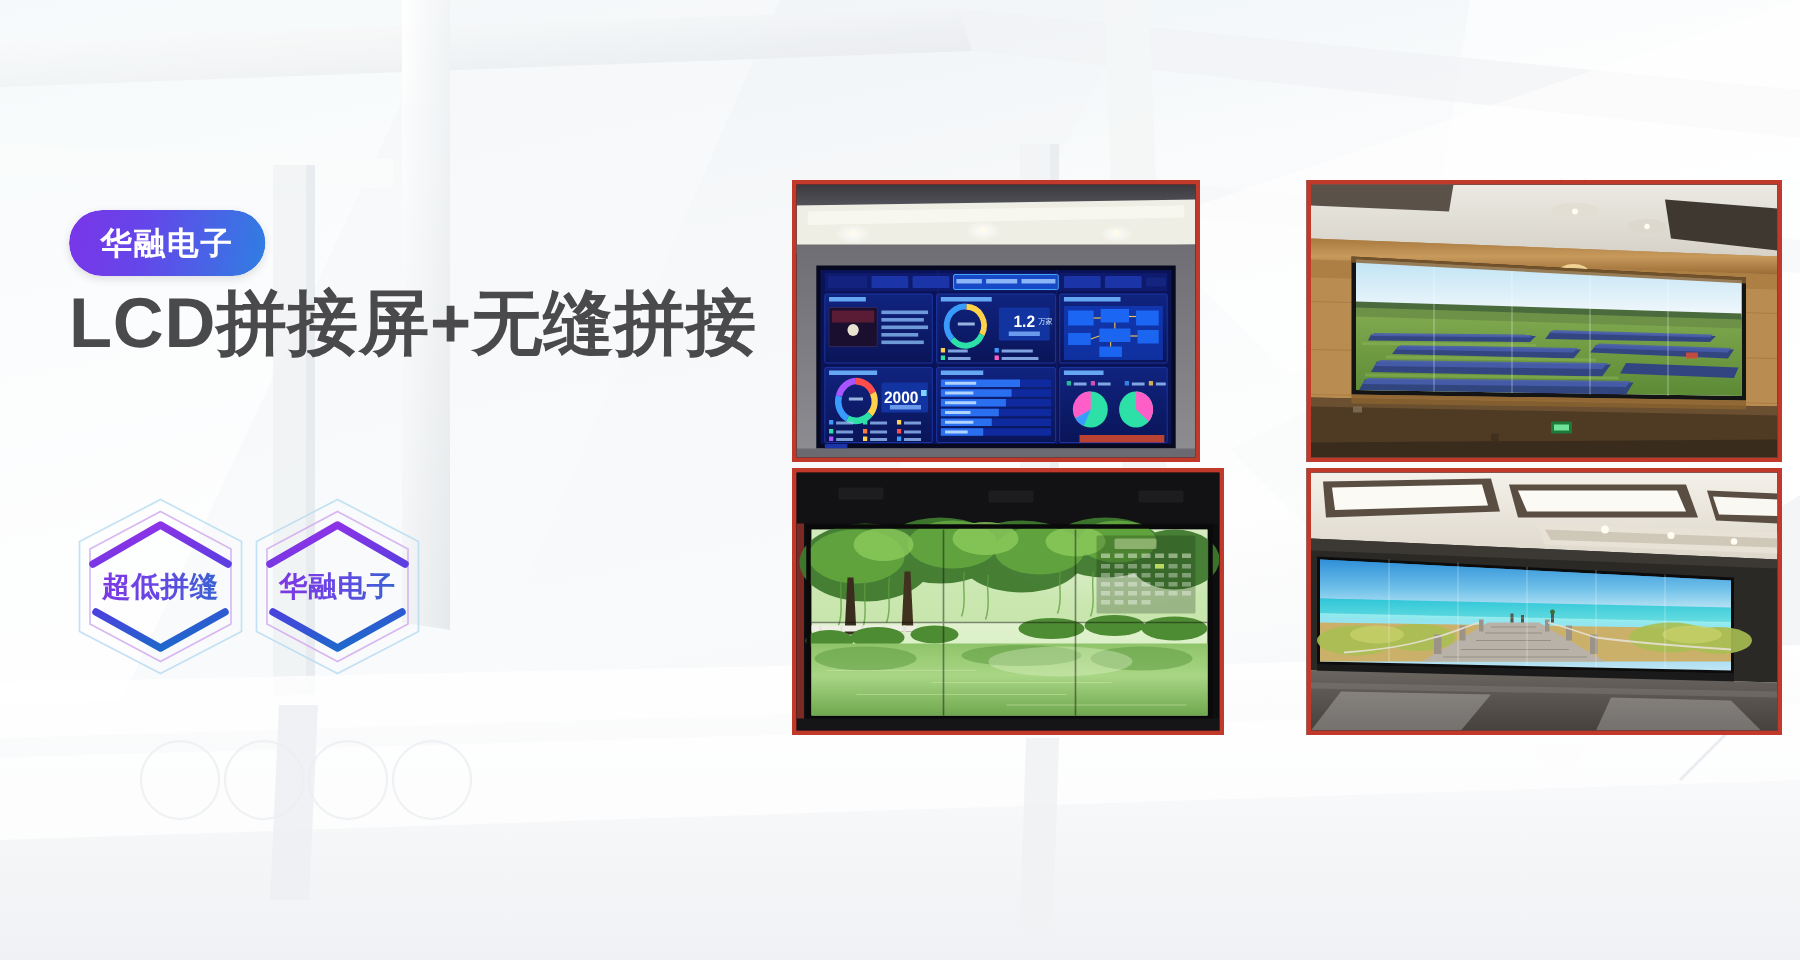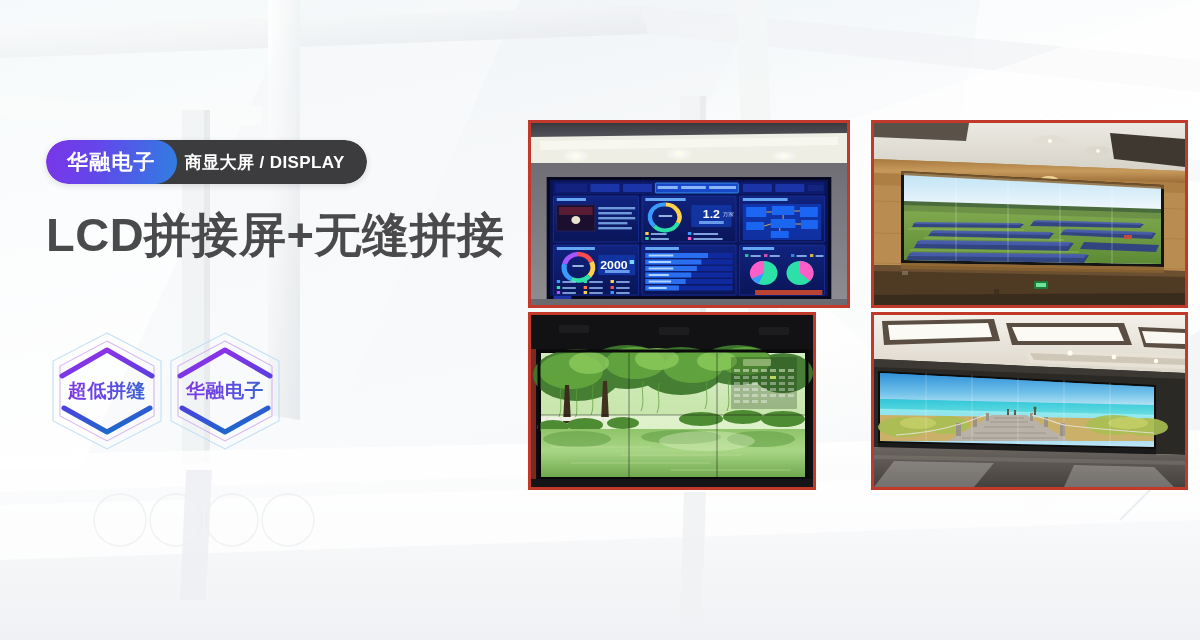--- a/index.html
+++ b/index.html
@@ -26,40 +26,40 @@
   .tag-brand{display:flex;align-items:center;justify-content:center;
     padding:0 21px;border-radius:22px;
     background:linear-gradient(100deg,#7a35e8 0%,#6446ea 38%,#2f7fe2 100%);
     color:#fff;font-size:21px;font-weight:bold;letter-spacing:1.2px;
     position:relative;z-index:2;}
   .tag-sub{display:flex;align-items:center;padding:0 22px 0 34px;
     margin-left:-26px;border-radius:0 22px 22px 0;
     background:#3c3c3e;color:#fff;font-size:17px;font-weight:bold;
     letter-spacing:.4px;position:relative;z-index:1;}
 
-  .title{margin-top:26px;font-size:47px;font-weight:bold;color:#4a4a4c;
+  .title{margin-top:6px;font-size:47px;font-weight:bold;color:#4a4a4c;
     letter-spacing:.5px;line-height:1.08;white-space:nowrap;}
   .subtitle{margin-top:10px;font-size:21px;color:#8d8d92;letter-spacing:.2px;
     white-space:nowrap;}
 
   
   .hex-row{position:absolute;left:48px;top:330px;display:flex;gap:-2px;}
   .hex{position:relative;width:118px;height:122px;margin-right:0;}
   .hex svg{position:absolute;left:0;top:0;}
   .hex-label{position:absolute;left:0;top:0;width:118px;height:122px;
     display:flex;align-items:center;justify-content:center;
     font-size:19px;font-weight:bold;letter-spacing:.5px;
     background:linear-gradient(92deg,#8b2fe0 0%,#6a45e6 45%,#1f72c8 100%);
     -webkit-background-clip:text;background-clip:text;color:transparent;
     -webkit-text-fill-color:transparent;}
 
   
   .photo{position:absolute;border:3px solid #c0392b;overflow:hidden;
     background:#111;box-sizing:border-box;}
-  .p-tl{left:528px;top:120px;width:322px;height:188px;}
+  .p-tl{left:528px;top:120px;width:272px;height:188px;}
   .p-tr{left:871px;top:120px;width:317px;height:188px;}
   .p-bl{left:528px;top:312px;width:288px;height:178px;}
   .p-br{left:871px;top:312px;width:317px;height:178px;}
   .photo-inner{position:absolute;inset:0;}
   .photo-inner svg{display:block;width:100%;height:100%;}
 </style>
 </head>
 <body>
 
 <div class="banner">
@@ -136,21 +136,20 @@
         <circle cx="232" cy="520" r="26"></circle>
         <circle cx="288" cy="520" r="26"></circle>
       </g>
     </svg>
   </div>
 
   <div class="left-col">
 
     <div class="tag-row">
       <div class="tag-brand">华融电子</div>
-      <div class="tag-sub">商显大屏 / DISPLAY</div>
     </div>
 
     <div class="title">LCD拼接屏+无缝拼接</div>
 
   </div>
 
   <div class="hex-row">
 
     <div class="hex">
       <svg width="118" height="122" viewBox="0 0 118 122">

